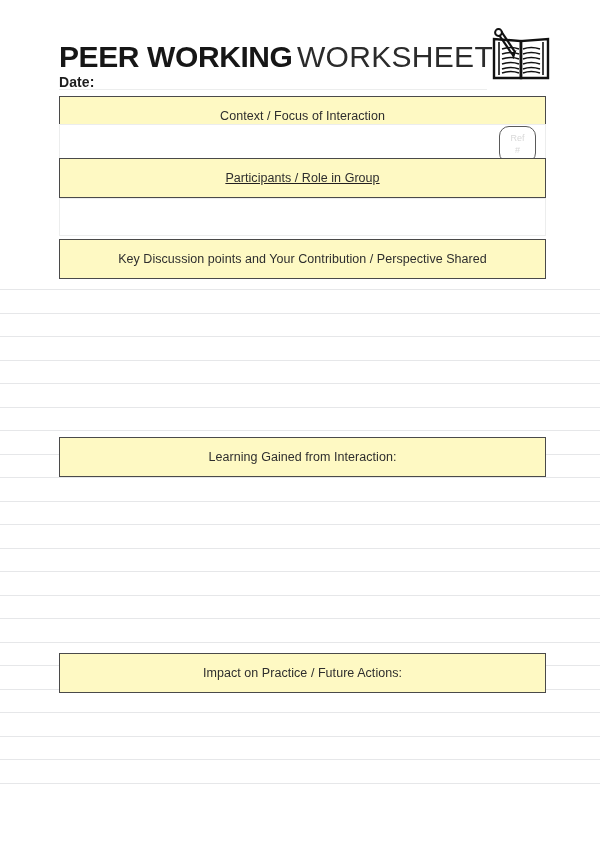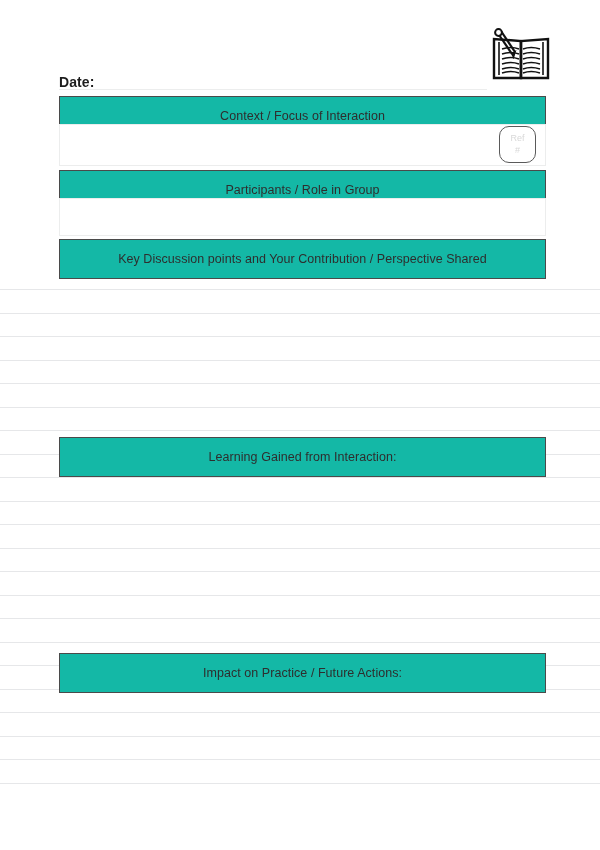--- a/index.html
+++ b/index.html
@@ -95,21 +95,21 @@
     letter-spacing: 0.1px;
   }
 
   
   .bar {
     position: absolute;
     left: 59px;
     width: 487px;
     height: 40px;
     box-sizing: border-box;
-    background: #14b8a6;
+    background: #fef9c3;
     border: 1px solid #4a4a4a;
     display: flex;
     align-items: center;
     justify-content: center;
   }
   .bar span {
     font-size: 12.5px;
     font-weight: 400;
     color: #2e2e2e;
     letter-spacing: 0.05px;
@@ -172,20 +172,24 @@
     <div class="rule" style="top: 665px; background: rgb(230, 231, 233);"></div>
     <div class="rule" style="top: 689px; background: rgb(230, 231, 233);"></div>
     <div class="rule" style="top: 712px; background: rgb(230, 231, 233);"></div>
     <div class="rule" style="top: 736px; background: rgb(230, 231, 233);"></div>
     <div class="rule" style="top: 759px; background: rgb(230, 231, 233);"></div>
     <div class="rule" style="top: 783px; background: rgb(230, 231, 233);"></div>
   </div>
 
 <div id="sheet">
 
+  <div class="titlebar">
+    <span class="t-bold">PEER WORKING</span>
+    <span class="t-light">WORKSHEET</span>
+  </div>
 
   <div class="book-icon">
     <svg width="62" height="56" viewBox="0 0 62 56" fill="none" xmlns="http://www.w3.org/2000/svg">
 
       <path d="M4 11 L4 50 L31 50 L31 13 Z" stroke="#111" stroke-width="2.4" fill="#fff"></path>
       <path d="M58 11 L58 50 L31 50 L31 13 Z" stroke="#111" stroke-width="2.4" fill="#fff"></path>
 
       <path d="M9 14 L9 47" stroke="#111" stroke-width="1.6"></path>
       <path d="M53 14 L53 47" stroke="#111" stroke-width="1.6"></path>
 
@@ -220,21 +224,21 @@
     <span>Context / Focus of Interaction</span>
   </div>
 
   <div class="inputbox" style="top:124px; height:42px;"></div>
 
   <div class="refbox">
     <span>Ref</span>
     <span>#</span>
   </div>
 
-  <div class="bar" style="top:170px;">
+  <div class="bar" style="top:158px;text-decoration:underline;">
     <span>Participants / Role in Group</span>
   </div>
 
   <div class="inputbox" style="top:198px; height:38px;"></div>
 
   <div class="bar" style="top:239px;">
     <span>Key Discussion points and Your Contribution / Perspective Shared</span>
   </div>
 
   <div style="position:absolute; left:0; top:277px; width:600px; height:155px;"></div>

